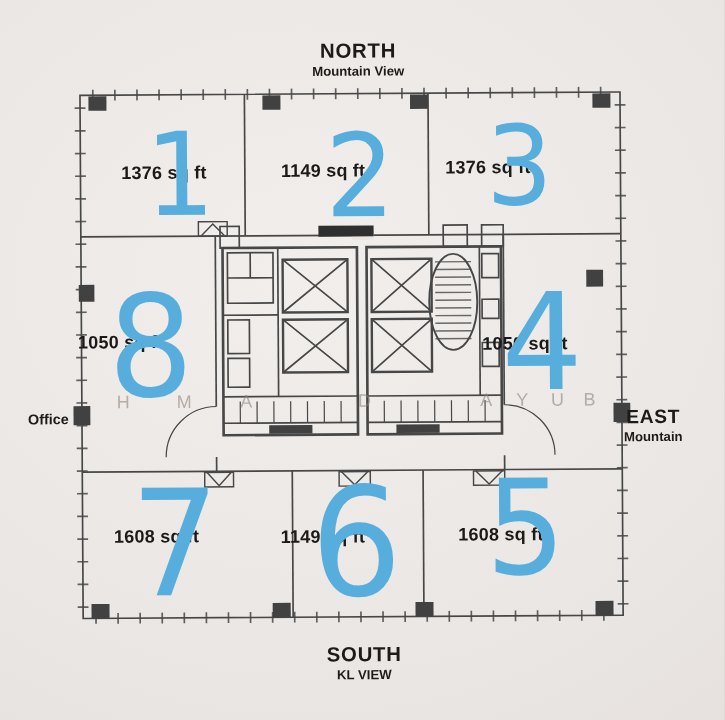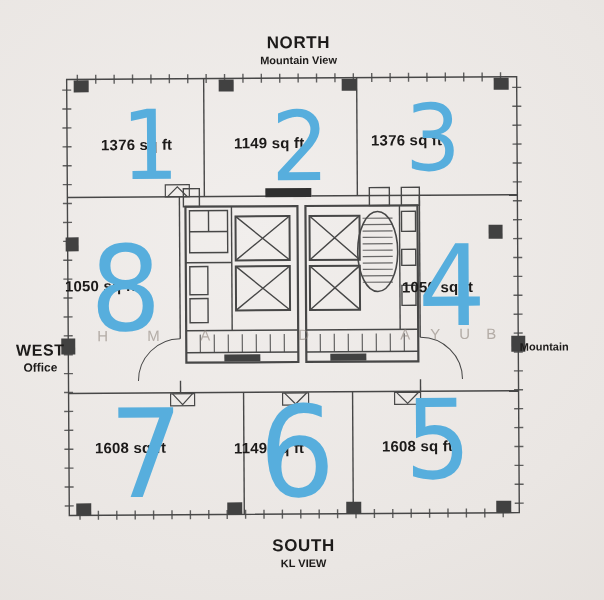--- a/index.html
+++ b/index.html
@@ -175,21 +175,21 @@
 
   <div class="compass north" style="left:200px;top:33px;width:200px">
     <div class="dir">NORTH</div>
     <div class="sub">Mountain View</div>
   </div>
   <div class="compass south" style="left:202px;top:536px;width:200px">
     <div class="dir">SOUTH</div>
     <div class="sub">KL VIEW</div>
   </div>
   <div class="compass west" style="left:0px;top:340px;width:80px">
-    <div class="dir">WEST</div>
     <div class="sub">Office</div>
   </div>
   <div class="compass east" style="left:502px;top:341px;width:84px">
+    <div class="dir">EAST</div>
     <div class="sub">Mountain</div>
   </div>
 
  </div>
 </div>
 
 </body></html>

